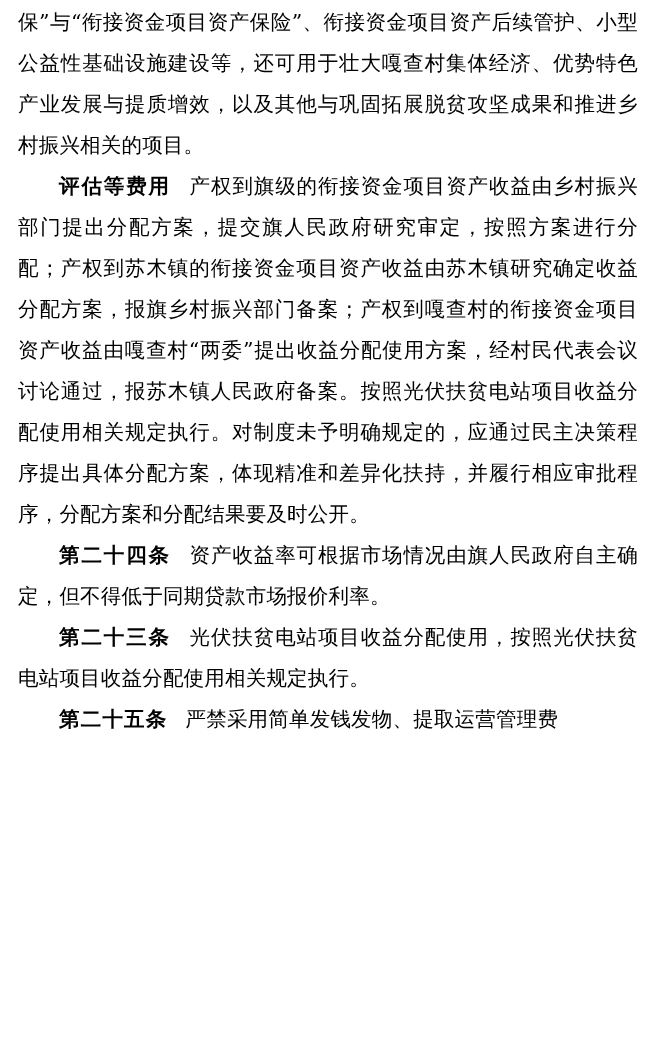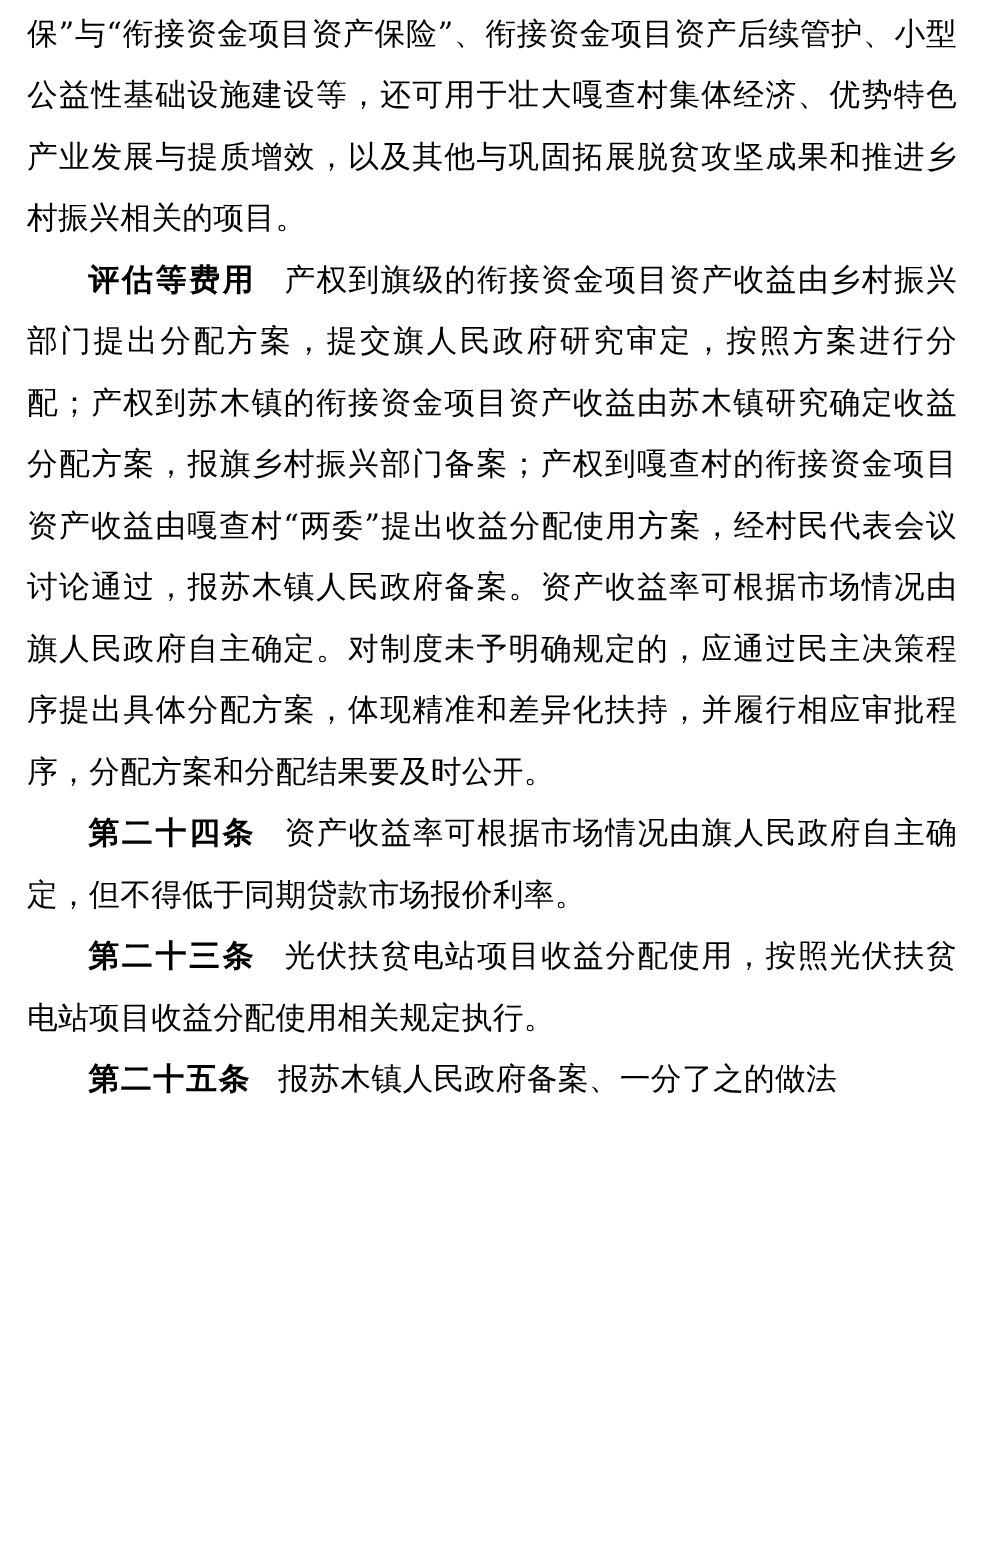--- a/index.html
+++ b/index.html
@@ -43,18 +43,18 @@
     display: inline-block;
     width: 18px;
   }
 </style>
 </head>
 <body>
 
 <div class="page">
   <div class="doc-body">
       <p class=""><span>保”与“衔接资金项目资产保险”、衔接资金项目资产后续管护、小型公益性基础设施建设等，还可用于壮大嘎查村集体经济、优势特色产业发展与提质增效，以及其他与巩固拓展脱贫攻坚成果和推进乡村振兴相关的项目。</span></p>
-      <p class="indent"><span class="art-head">评估等费用</span><span class="gap-sm"></span><span>产权到旗级的衔接资金项目资产收益由乡村振兴部门提出分配方案，提交旗人民政府研究审定，按照方案进行分配；产权到苏木镇的衔接资金项目资产收益由苏木镇研究确定收益分配方案，报旗乡村振兴部门备案；产权到嘎查村的衔接资金项目资产收益由嘎查村“两委”提出收益分配使用方案，经村民代表会议讨论通过，报苏木镇人民政府备案。资产收益率可根据市场情况由旗人民政府自主确定。对制度未予明确规定的，应通过民主决策程序提出具体分配方案，体现精准和差异化扶持，并履行相应审批程序，分配方案和分配结果要及时公开。</span></p>
+      <p class="indent"><span class="art-head">评估等费用</span><span class="gap-sm"></span><span>产权到旗级的衔接资金项目资产收益由乡村振兴部门提出分配方案，提交旗人民政府研究审定，按照方案进行分配；产权到苏木镇的衔接资金项目资产收益由苏木镇研究确定收益分配方案，报旗乡村振兴部门备案；产权到嘎查村的衔接资金项目资产收益由嘎查村“两委”提出收益分配使用方案，经村民代表会议讨论通过，报苏木镇人民政府备案。按照光伏扶贫电站项目收益分配使用相关规定执行。对制度未予明确规定的，应通过民主决策程序提出具体分配方案，体现精准和差异化扶持，并履行相应审批程序，分配方案和分配结果要及时公开。</span></p>
       <p class="indent"><span class="art-head">第二十四条</span><span class="gap-sm"></span><span>资产收益率可根据市场情况由旗人民政府自主确定，但不得低于同期贷款市场报价利率。</span></p>
       <p class="indent"><span class="art-head">第二十三条</span><span class="gap-sm"></span><span>光伏扶贫电站项目收益分配使用，按照光伏扶贫电站项目收益分配使用相关规定执行。</span></p>
-      <p class="indent"><span class="art-head">第二十五条</span><span class="gap-sm"></span><span>报苏木镇人民政府备案、一分了之的做法</span></p>
+      <p class="indent"><span class="art-head">第二十五条</span><span class="gap-sm"></span><span>严禁采用简单发钱发物、提取运营管理费</span></p>
     </div>
 </div>
 
 </body></html>

